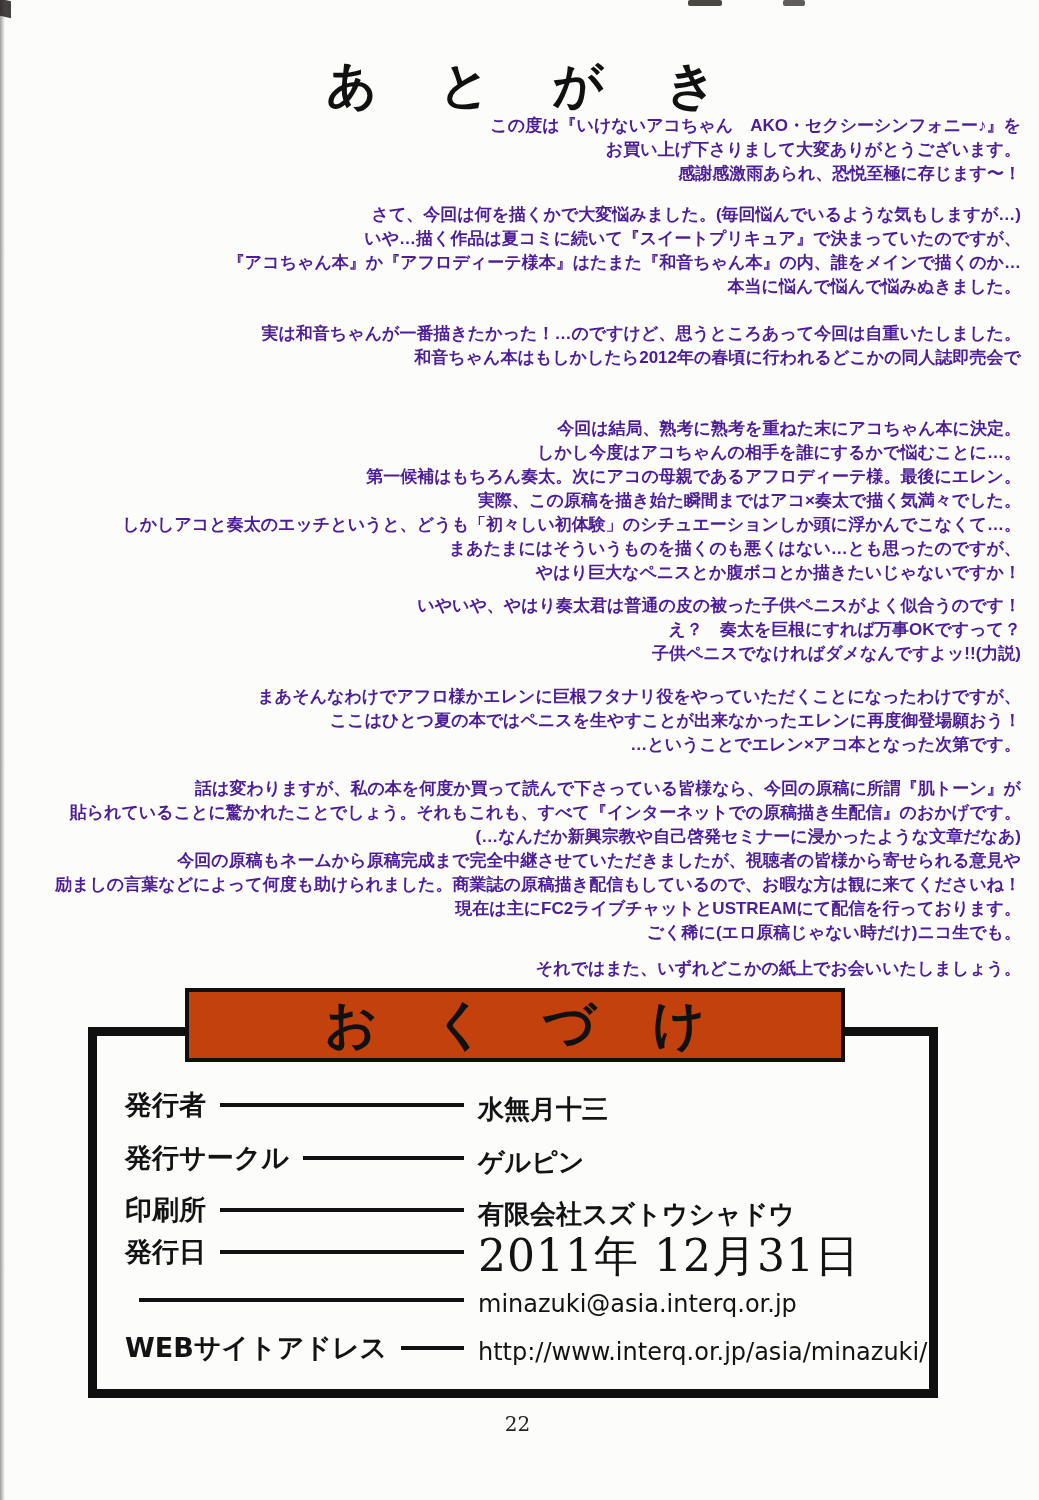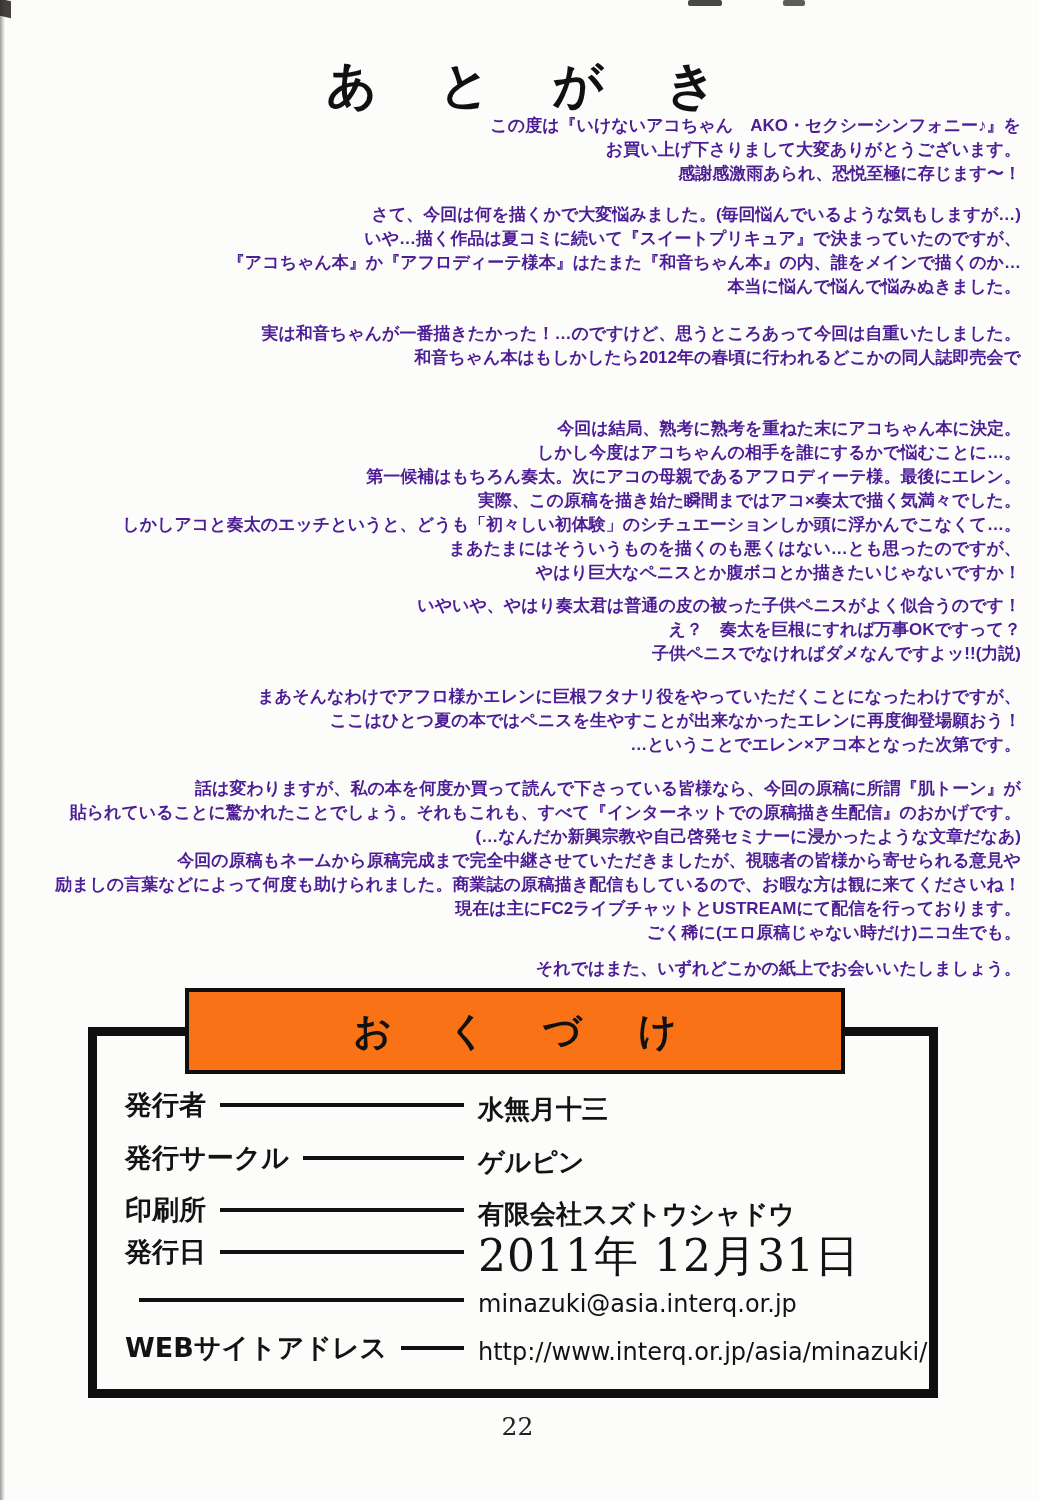--- a/index.html
+++ b/index.html
@@ -30,44 +30,44 @@
     font-weight:bold; font-size:17px; line-height:24px; color:#4c1d95;
   }
   .para .line { white-space:nowrap; }
 
   
   .colophon-box {
     position:absolute; left:88px; top:1027px; width:850px; height:371px;
     border:9px solid #0f0f0f; box-sizing:border-box; background:transparent;
   }
   .colophon-title-box {
-    position:absolute; left:185px; top:988px; width:660px; height:86px;
-    background:#f97316; border:4px solid #0f0f0f; box-sizing:border-box;
+    position:absolute; left:185px; top:988px; width:660px; height:74px;
+    background:#c2410c; border:4px solid #0f0f0f; box-sizing:border-box;
     display:flex; align-items:center; justify-content:center;
     font-family:"DejaVu Sans","Liberation Sans",sans-serif; font-weight:bold;
-    font-size:38px; letter-spacing:56px; padding-left:56px; color:#111;
+    font-size:52px; letter-spacing:56px; padding-left:56px; color:#111;
   }
   .col-row {
     position:absolute; left:125px; width:804px; height:46px;
     display:flex; align-items:center;
     font-family:"DejaVu Sans","Liberation Sans",sans-serif; color:#131313;
   }
   .col-left { width:353px; flex:0 0 353px; display:flex; align-items:center; }
   .col-label { font-size:27px; font-weight:bold; white-space:nowrap; }
   .col-line { flex:1 1 auto; height:0; border-top:4px solid #111; margin:0 14px; }
   .col-value { font-size:26px; font-weight:bold; white-space:nowrap;margin-top:8px; }
   .col-value.date {
     font-family:"DejaVu Serif","Liberation Serif",serif;
     font-size:44px; font-weight:normal; letter-spacing:1px;
   }
   .col-value.plain { font-weight:normal; font-size:24px; }
 
   .page-number {
     position:absolute; top:1412px; left:0; right:4px; text-align:center;
-    font-family:"DejaVu Serif","Liberation Serif",serif; font-size:25px; color:#222;
+    font-family:"DejaVu Serif","Liberation Serif",serif; font-size:20px; color:#222;
   }
 </style>
 </head>
 <body>
 
 <div class="page">
 
   <div class="edge-left"></div>
   <div class="mark-tl"></div>
   <div class="mark-t1"></div>

